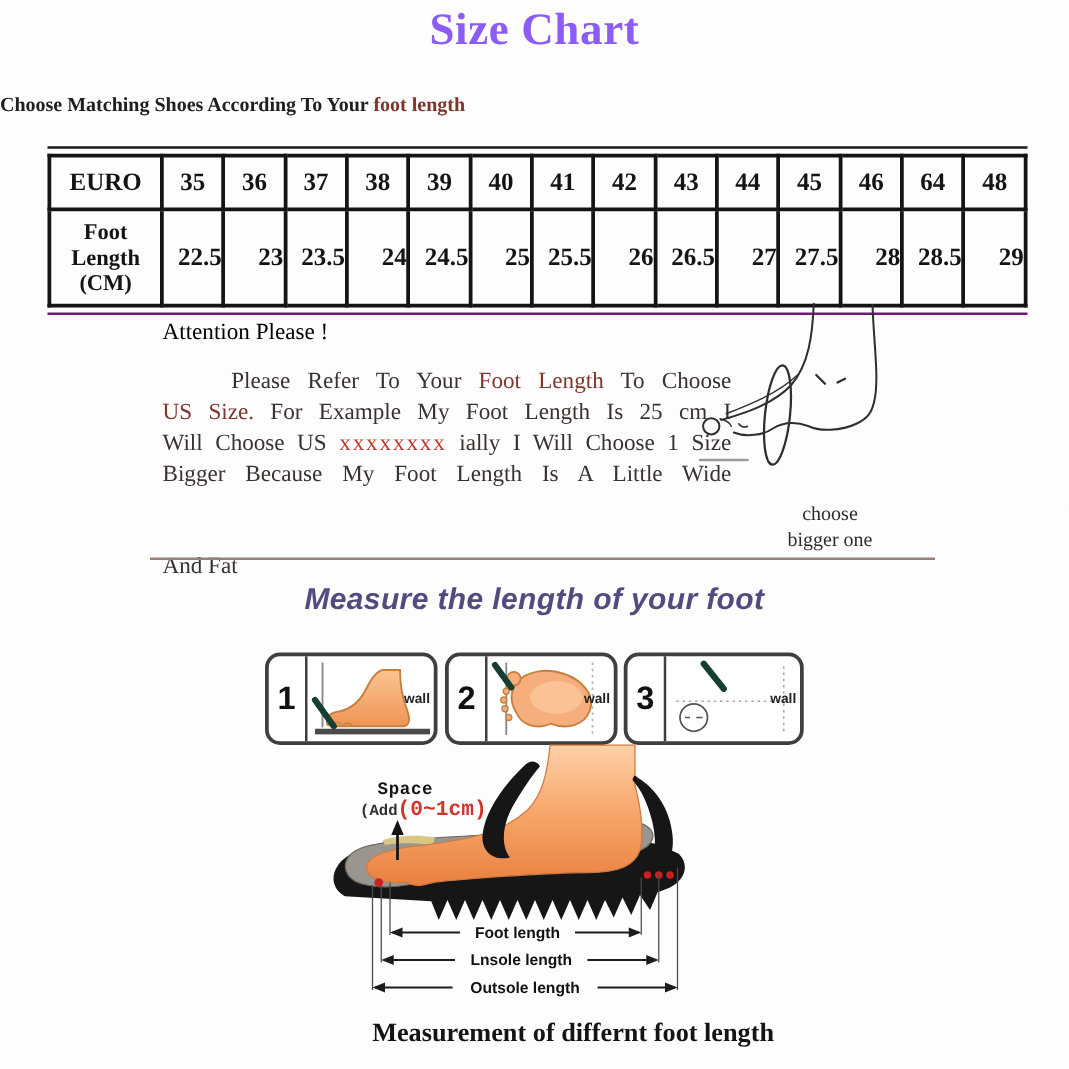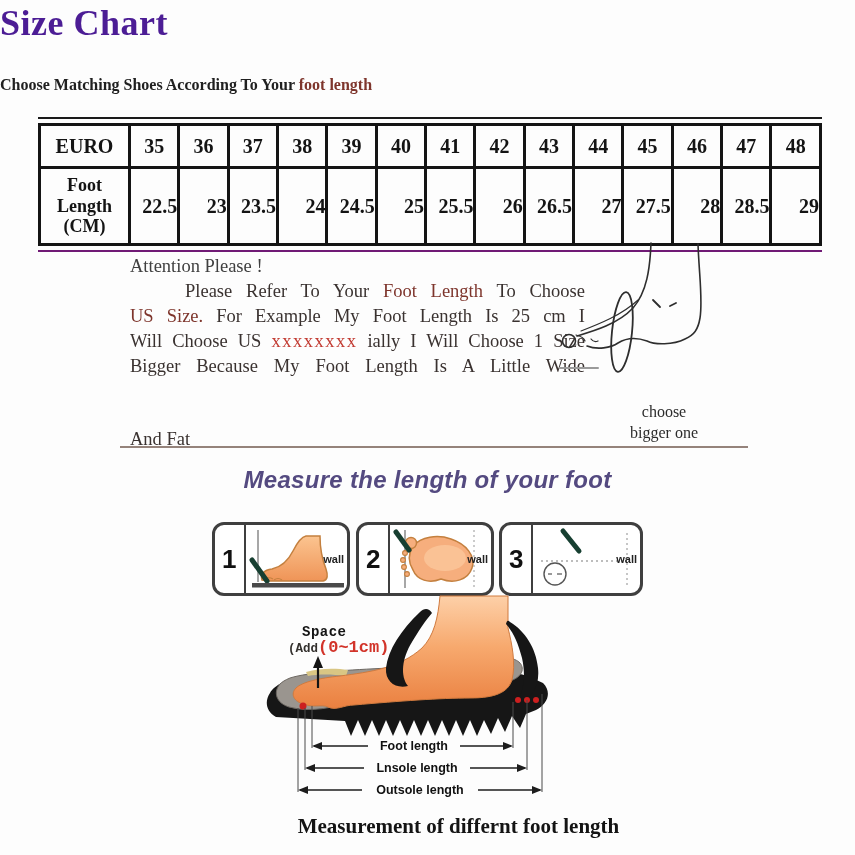--- a/index.html
+++ b/index.html
@@ -3,22 +3,22 @@
 <meta charset="utf-8">
 <style>
   html,body{margin:0;padding:0;background:#ffffff;}
   .canvas{
     position:relative;width:855px;height:855px;margin:0 auto;
     background:#fdfdfd;overflow:hidden;
     font-family:"Liberation Serif",serif;color:#1c1c1c;
   }
   
   .page-title{
-    position:absolute;top:2px;left:0;width:100%;
-    font-size:36px;font-weight:bold;color:#4c1d95;letter-spacing:.5px;
+    position:absolute;top:2px;left:0;width:100%;text-align:center;
+    font-size:36px;font-weight:bold;color:#8b5cf6;letter-spacing:.5px;
   }
   .page-subtitle{
     position:absolute;top:76px;left:0;width:100%;text-align:left;
     font-size:16px;font-weight:bold;color:#202020;
   }
   .maroon{color:#7e352c;}
   .red{color:#c23b32;}
   
   .table-wrap{
     position:absolute;left:38px;top:117px;width:784px;
@@ -33,21 +33,21 @@
   }
   table.size col.hd{width:90px;}
   tr.r1 th,tr.r1 td{height:40px;font-size:20px;}
   tr.r2 th{height:70px;font-size:18px;line-height:1.15;padding:2px 4px;}
   tr.r2 td{height:70px;font-size:20px;text-align:right;}
   
   .attention{
     position:absolute;left:130px;top:254px;width:455px;
     font-size:18.5px;line-height:25px;color:#3a3230;
   }
-  .attention .hd{color:#404040;margin-bottom:0;}
+  .attention .hd{color:#000000;margin-bottom:14px;}
   .attention .ln{text-align:justify;text-align-last:justify;}
   .attention .ln.first{text-indent:55px;}
   .attention .ln.last{text-align-last:left;margin-top:48px;}
   .xxx{letter-spacing:1.5px;}
   
   .foot-sketch{position:absolute;left:556px;top:240px;}
   .choose-note{
     position:absolute;left:598px;top:401px;width:132px;text-align:center;
     font-size:16px;line-height:21px;color:#2c2c2c;
   }
@@ -126,21 +126,21 @@
         <td>37</td>
         <td>38</td>
         <td>39</td>
         <td>40</td>
         <td>41</td>
         <td>42</td>
         <td>43</td>
         <td>44</td>
         <td>45</td>
         <td>46</td>
-        <td>47</td>
+        <td>64</td>
         <td>48</td>
       </tr>
       <tr class="r2">
         <th>Foot Length (CM)</th>
         <td>22.5</td>
         <td>23</td>
         <td>23.5</td>
         <td>24</td>
         <td>24.5</td>
         <td>25</td>

